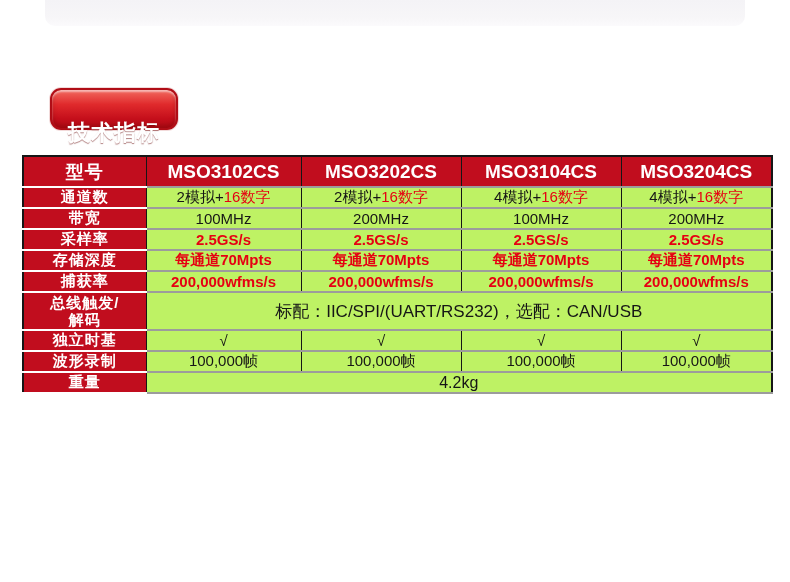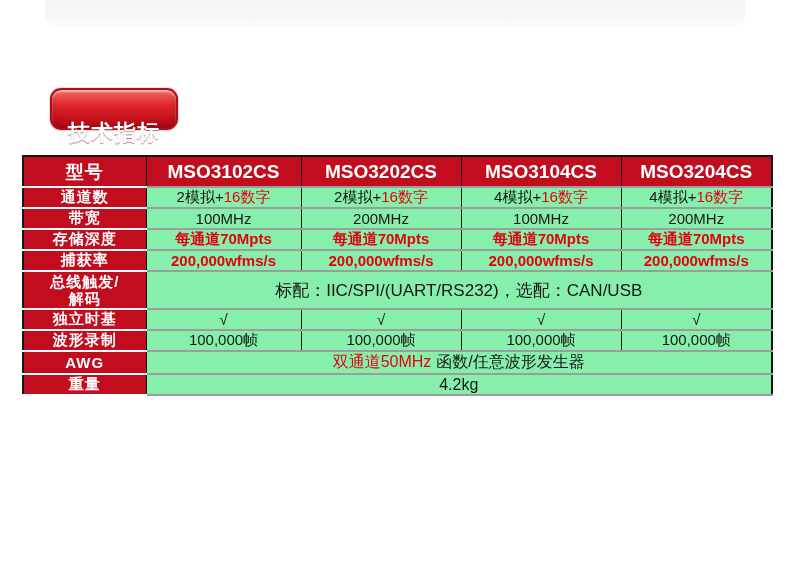--- a/index.html
+++ b/index.html
@@ -40,21 +40,21 @@
   }
   tr.hdr-row td.lbl{font-size:18px;border-top:2px solid #161616;}
   td.hdr{
     background:#c10d1e;color:#ffffff;font-weight:bold;font-size:19px;
     border-left:1px solid #161616;border-right:1px solid #161616;
     border-top:2px solid #161616;border-bottom:2px solid #9c9c9c;
   }
   td.val{
     border-left:1px solid #161616;border-right:1px solid #161616;
     border-top:2px solid #9c9c9c;border-bottom:2px solid #9c9c9c;
-    font-size:15px;color:#161616;background:#86efac;
+    font-size:15px;color:#161616;background:#bef264;
   }
   td.val.red{color:#e60012;font-weight:bold;}
   td.merged{font-size:16px;}
   td.bus-val{font-size:17px;}
   .accent{color:#e60012;}
   .rest{margin-left:5px;}
   .bus-lbl-line{display:block;line-height:17px;}
 </style>
 </head>
 <body>
@@ -92,20 +92,27 @@
   </tr>
 
   <tr>
     <td class="lbl">带宽</td>
     <td class="val">100MHz</td>
     <td class="val">200MHz</td>
     <td class="val">100MHz</td>
     <td class="val">200MHz</td>
   </tr>
 
+  <tr>
+    <td class="lbl">采样率</td>
+    <td class="val red">2.5GS/s</td>
+    <td class="val red">2.5GS/s</td>
+    <td class="val red">2.5GS/s</td>
+    <td class="val red">2.5GS/s</td>
+  </tr>
 
   <tr>
     <td class="lbl">存储深度</td>
     <td class="val red">每通道70Mpts</td>
     <td class="val red">每通道70Mpts</td>
     <td class="val red">每通道70Mpts</td>
     <td class="val red">每通道70Mpts</td>
   </tr>
 
   <tr>
@@ -133,24 +140,20 @@
   </tr>
 
   <tr>
     <td class="lbl">波形录制</td>
     <td class="val">100,000帧</td>
     <td class="val">100,000帧</td>
     <td class="val">100,000帧</td>
     <td class="val">100,000帧</td>
   </tr>
 
-  <tr>
-    <td class="lbl">AWG</td>
-    <td class="val merged" colspan="4"><span class="accent">双通道50MHz</span><span class="rest">函数/任意波形发生器</span></td>
-  </tr>
 
 
 
   <tr>
     <td class="lbl">重量</td>
     <td class="val merged" colspan="4">4.2kg</td>
   </tr>
 </tbody>
   </table>
 

